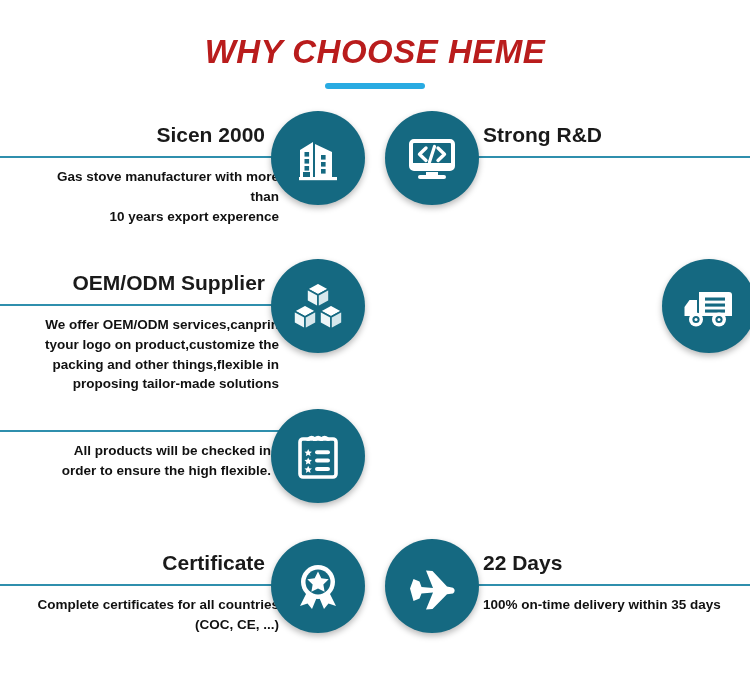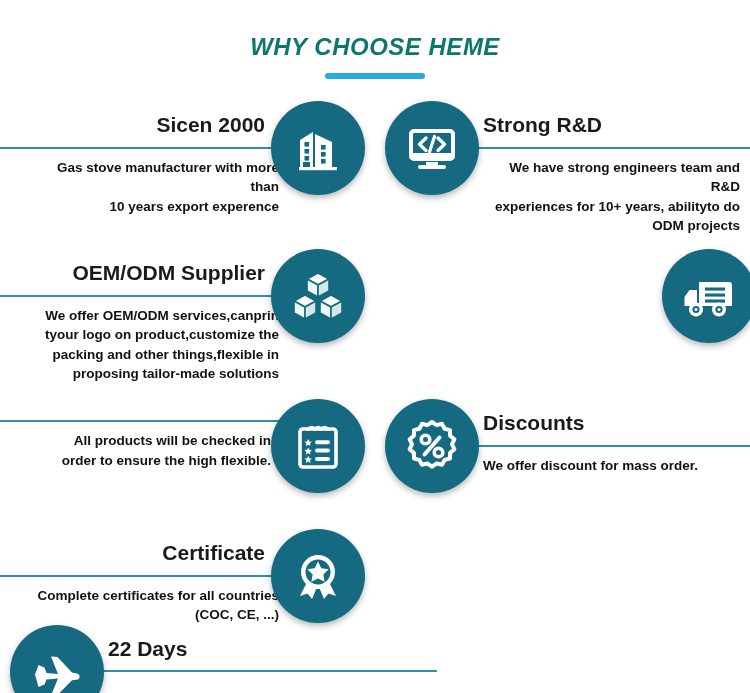--- a/index.html
+++ b/index.html
@@ -15,25 +15,25 @@
     position: relative;
   }
 
   
   .header {
     width: 750px;
     padding-top: 34px;
     text-align: center;
   }
   .header-title {
-    font-size: 24px;
+    font-size: 33px;
     font-weight: bold;
     font-style: italic;
     letter-spacing: 0.5px;
-    color: #0f766e;
+    color: #b91c1c;
     line-height: 1.1;
     margin: 0;
   }
   .header-rule {
     width: 100px;
     height: 6px;
     background: #29abe2;
     border-radius: 3px;
     margin: 13px auto 0 auto;
   }
@@ -119,21 +119,21 @@
   }
   .icon-circle svg { display: block; }
 
   .feature.left  .icon-wrap { margin-left: -8px; margin-right: 10px; }
   .feature.right .icon-wrap { margin-right: -6px; margin-left: 10px; }
 
   
   .r0 { height: 148px; }
   .r1 { height: 150px; }
   .r2 { height: 130px; }
-  .r3 { height: 128px; flex-direction: column; }
+  .r3 { height: 128px; }
 </style>
 </head>
 <body>
 
 <div class="header">
   <h1 class="header-title">WHY CHOOSE HEME</h1>
   <div class="header-rule"></div>
 </div>
 
 <div class="features">
@@ -161,23 +161,20 @@
             <rect x="30" y="38" width="4.6" height="4.6" fill="#156981"></rect>
           </svg>
         </div>
       </div>
     </div>
 
     <div class="feature right">
       <div class="text-col">
         <div class="feature-title">Strong R&amp;D</div>
         <div class="divider"></div>
-        <div class="feature-body">We have strong engineers team and R&amp;D
-experiences for 10+ years, abilityto do
-ODM projects</div>
       </div>
       <div class="icon-wrap">
         <div class="icon-circle">
           <svg width="56" height="56" viewBox="0 0 56 56">
             <rect x="7" y="11" width="42" height="28" rx="3" fill="none" stroke="#ffffff" stroke-width="4"></rect>
             <rect x="7" y="33" width="42" height="7" fill="#ffffff"></rect>
             <rect x="22" y="42" width="12" height="4.5" fill="#ffffff"></rect>
             <rect x="14" y="45" width="28" height="4" rx="2" fill="#ffffff"></rect>
             <path d="M22 18 L15.5 24.2 L22 30.4" fill="none" stroke="#ffffff" stroke-width="3.4" stroke-linecap="round" stroke-linejoin="round"></path>
             <path d="M34 18 L40.5 24.2 L34 30.4" fill="none" stroke="#ffffff" stroke-width="3.4" stroke-linecap="round" stroke-linejoin="round"></path>
@@ -267,37 +264,20 @@
               <path d="M17.2 36.8 l1.1 2.4 2.6 .3 -1.9 1.8 .5 2.6 -2.3-1.3 -2.3 1.3 .5-2.6 -1.9-1.8 2.6-.3 Z"></path>
               <rect x="24" y="21.2" width="15" height="4" rx="2"></rect>
               <rect x="24" y="29.6" width="15" height="4" rx="2"></rect>
               <rect x="24" y="38" width="15" height="4" rx="2"></rect>
             </g>
           </svg>
         </div>
       </div>
     </div>
 
-    <div class="feature right">
-      <div class="text-col">
-        <div class="feature-title">Discounts</div>
-        <div class="divider"></div>
-        <div class="feature-body">We offer discount for mass order.</div>
-      </div>
-      <div class="icon-wrap">
-        <div class="icon-circle">
-          <svg width="56" height="56" viewBox="0 0 56 56">
-            <path d="M28 4 l4.6 3.1 5.4-1.3 2.6 4.9 5.4 1.4 .1 5.6 4.3 3.6 -2.4 5 2.4 5 -4.3 3.6 -.1 5.6 -5.4 1.4 -2.6 4.9 -5.4-1.3 -4.6 3.1 -4.6-3.1 -5.4 1.3 -2.6-4.9 -5.4-1.4 -.1-5.6 -4.3-3.6 2.4-5 -2.4-5 4.3-3.6 .1-5.6 5.4-1.4 2.6-4.9 5.4 1.3 Z" fill="none" stroke="#ffffff" stroke-width="4" stroke-linejoin="round"></path>
-            <path d="M35.5 19.5 L20.5 36.5" stroke="#ffffff" stroke-width="4" stroke-linecap="round"></path>
-            <circle cx="21.5" cy="21.5" r="4.3" fill="none" stroke="#ffffff" stroke-width="3.6"></circle>
-            <circle cx="34.5" cy="34.5" r="4.3" fill="none" stroke="#ffffff" stroke-width="3.6"></circle>
-          </svg>
-        </div>
-      </div>
-    </div>
 
   </div>
 
   <div class="feature-row r3">
 
     <div class="feature left">
       <div class="text-col">
         <div class="feature-title">Certificate</div>
         <div class="divider"></div>
         <div class="feature-body">Complete certificates for all countries
@@ -313,20 +293,21 @@
             <path d="M28 13.5 l3.3 6.7 7.4 1.1 -5.35 5.2 1.26 7.35 -6.61-3.47 -6.61 3.47 1.26-7.35 -5.35-5.2 7.4-1.1 Z" fill="#ffffff"></path>
           </svg>
         </div>
       </div>
     </div>
 
     <div class="feature right">
       <div class="text-col">
         <div class="feature-title">22 Days</div>
         <div class="divider"></div>
+        <div class="feature-body">100% on-time delivery within 35 days</div>
       </div>
       <div class="icon-wrap">
         <div class="icon-circle">
           <svg width="56" height="56" viewBox="0 0 56 56" fill="#ffffff">
             <path d="M6 30.5 L9.5 21 L15.5 23.5 L17.5 29 L29 30 L22 12.5 L28.5 13 L43 28.5 L49 29.8 a3.2 3.2 0 0 1 0 5.6 L43 36.2 L28.5 51 L22 51.5 L29 34.5 L17.5 35.5 L15.5 40.5 L9.5 43 Z"></path>
           </svg>
         </div>
       </div>
     </div>
 

